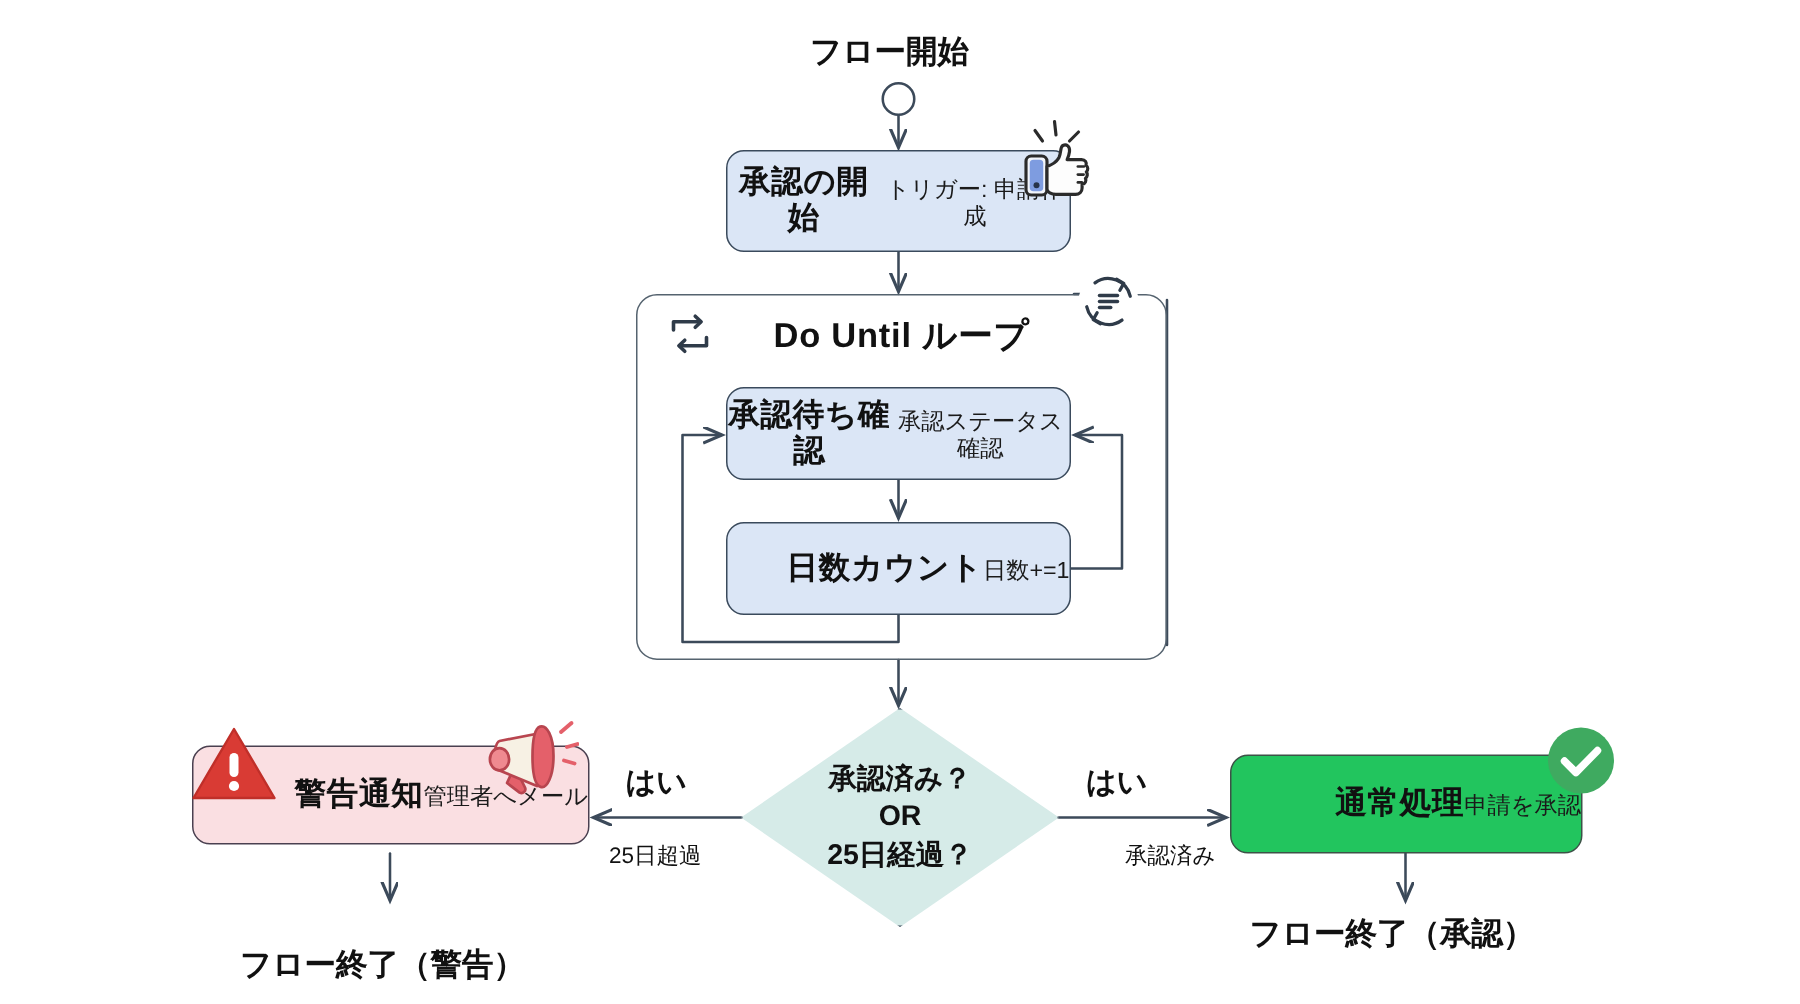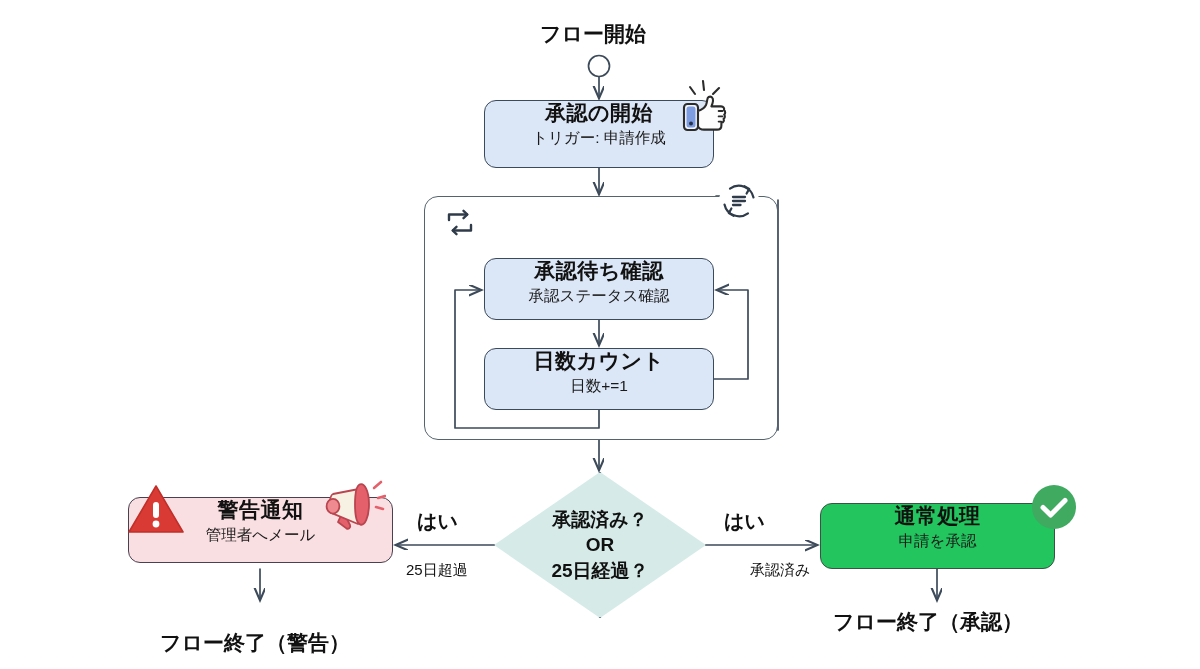--- a/index.html
+++ b/index.html
@@ -13,22 +13,22 @@
 
   
   #wires{position:absolute;left:0;top:0;width:1200px;height:669px;}
 
   
   .node{
     position:absolute;
     box-sizing:border-box;
     border:1.6px solid #3c4a5a;
     border-radius:12px;
-    display:flex;flex-direction:column;
-    align-items:center;justify-content:flex-start;
+    display:flex;flex-direction:row;
+    align-items:center;justify-content:flex-end;
     text-align:center;
     line-height:1.15;
   }
   .node .ttl{font-weight:bold;font-size:21px;color:#111;letter-spacing:.5px;}
   .node .sub{font-size:15.5px;color:#1a1a1a;margin-top:4px;}
 
   .blue{background:#dbe6f6;border-color:#3a4a5c;}
   .pink{background:#fadfe2;border-color:#4a4050;}
   .green{background:#22c55e;border-color:#3c5247;}
 
@@ -157,20 +157,21 @@
       <path d="M24,33 C24,33 30,31 32,27 C33.6,23.6 32.6,20 34.6,19 C37,17.8 39.4,19.6 39,23 C38.7,25.6 37.4,28.4 37.4,28.4 L47,28.4 C49.6,28.4 50.6,30.4 50,32.2 C51.6,33.2 51.5,35.6 50.2,36.6 C51.3,37.8 51,40 49.6,40.9 C50.4,42.3 49.6,44.6 47.4,44.9 L47.4,47.4 C47.4,49.9 45.6,51.6 43,51.6 L30,51.6 C27,51.6 24,50 24,48 Z" fill="#fdfdfd" stroke="#2b2b2b" stroke-width="2.1" stroke-linejoin="round"></path>
       <g stroke="#2b2b2b" stroke-width="1.8" stroke-linecap="round" fill="none">
         <path d="M44.6,33 L48.6,33"></path>
           <path d="M44.6,38.4 L48.4,38.4"></path>
           <path d="M44.6,43.6 L47.2,43.6"></path>
       </g>
     </svg>
   </div>
 
   <div id="loop-container"></div>
+  <div id="loop-title">Do Until ループ</div>
 
   <div class="icon" id="ic-loopsmall">
     <svg viewBox="0 0 32 30" width="32" height="30" xmlns="http://www.w3.org/2000/svg">
       <g fill="none" stroke="#2f3b49" stroke-width="2.4" stroke-linecap="round" stroke-linejoin="round">
         <path d="M5,12 L5,6.5 L23,6.5"></path>
         <path d="M19.5,2.8 L23.4,6.5 L19.5,10.2"></path>
         <path d="M27,17 L27,22.5 L9,22.5"></path>
         <path d="M12.5,18.8 L8.6,22.5 L12.5,26.2"></path>
       </g>
     </svg>

